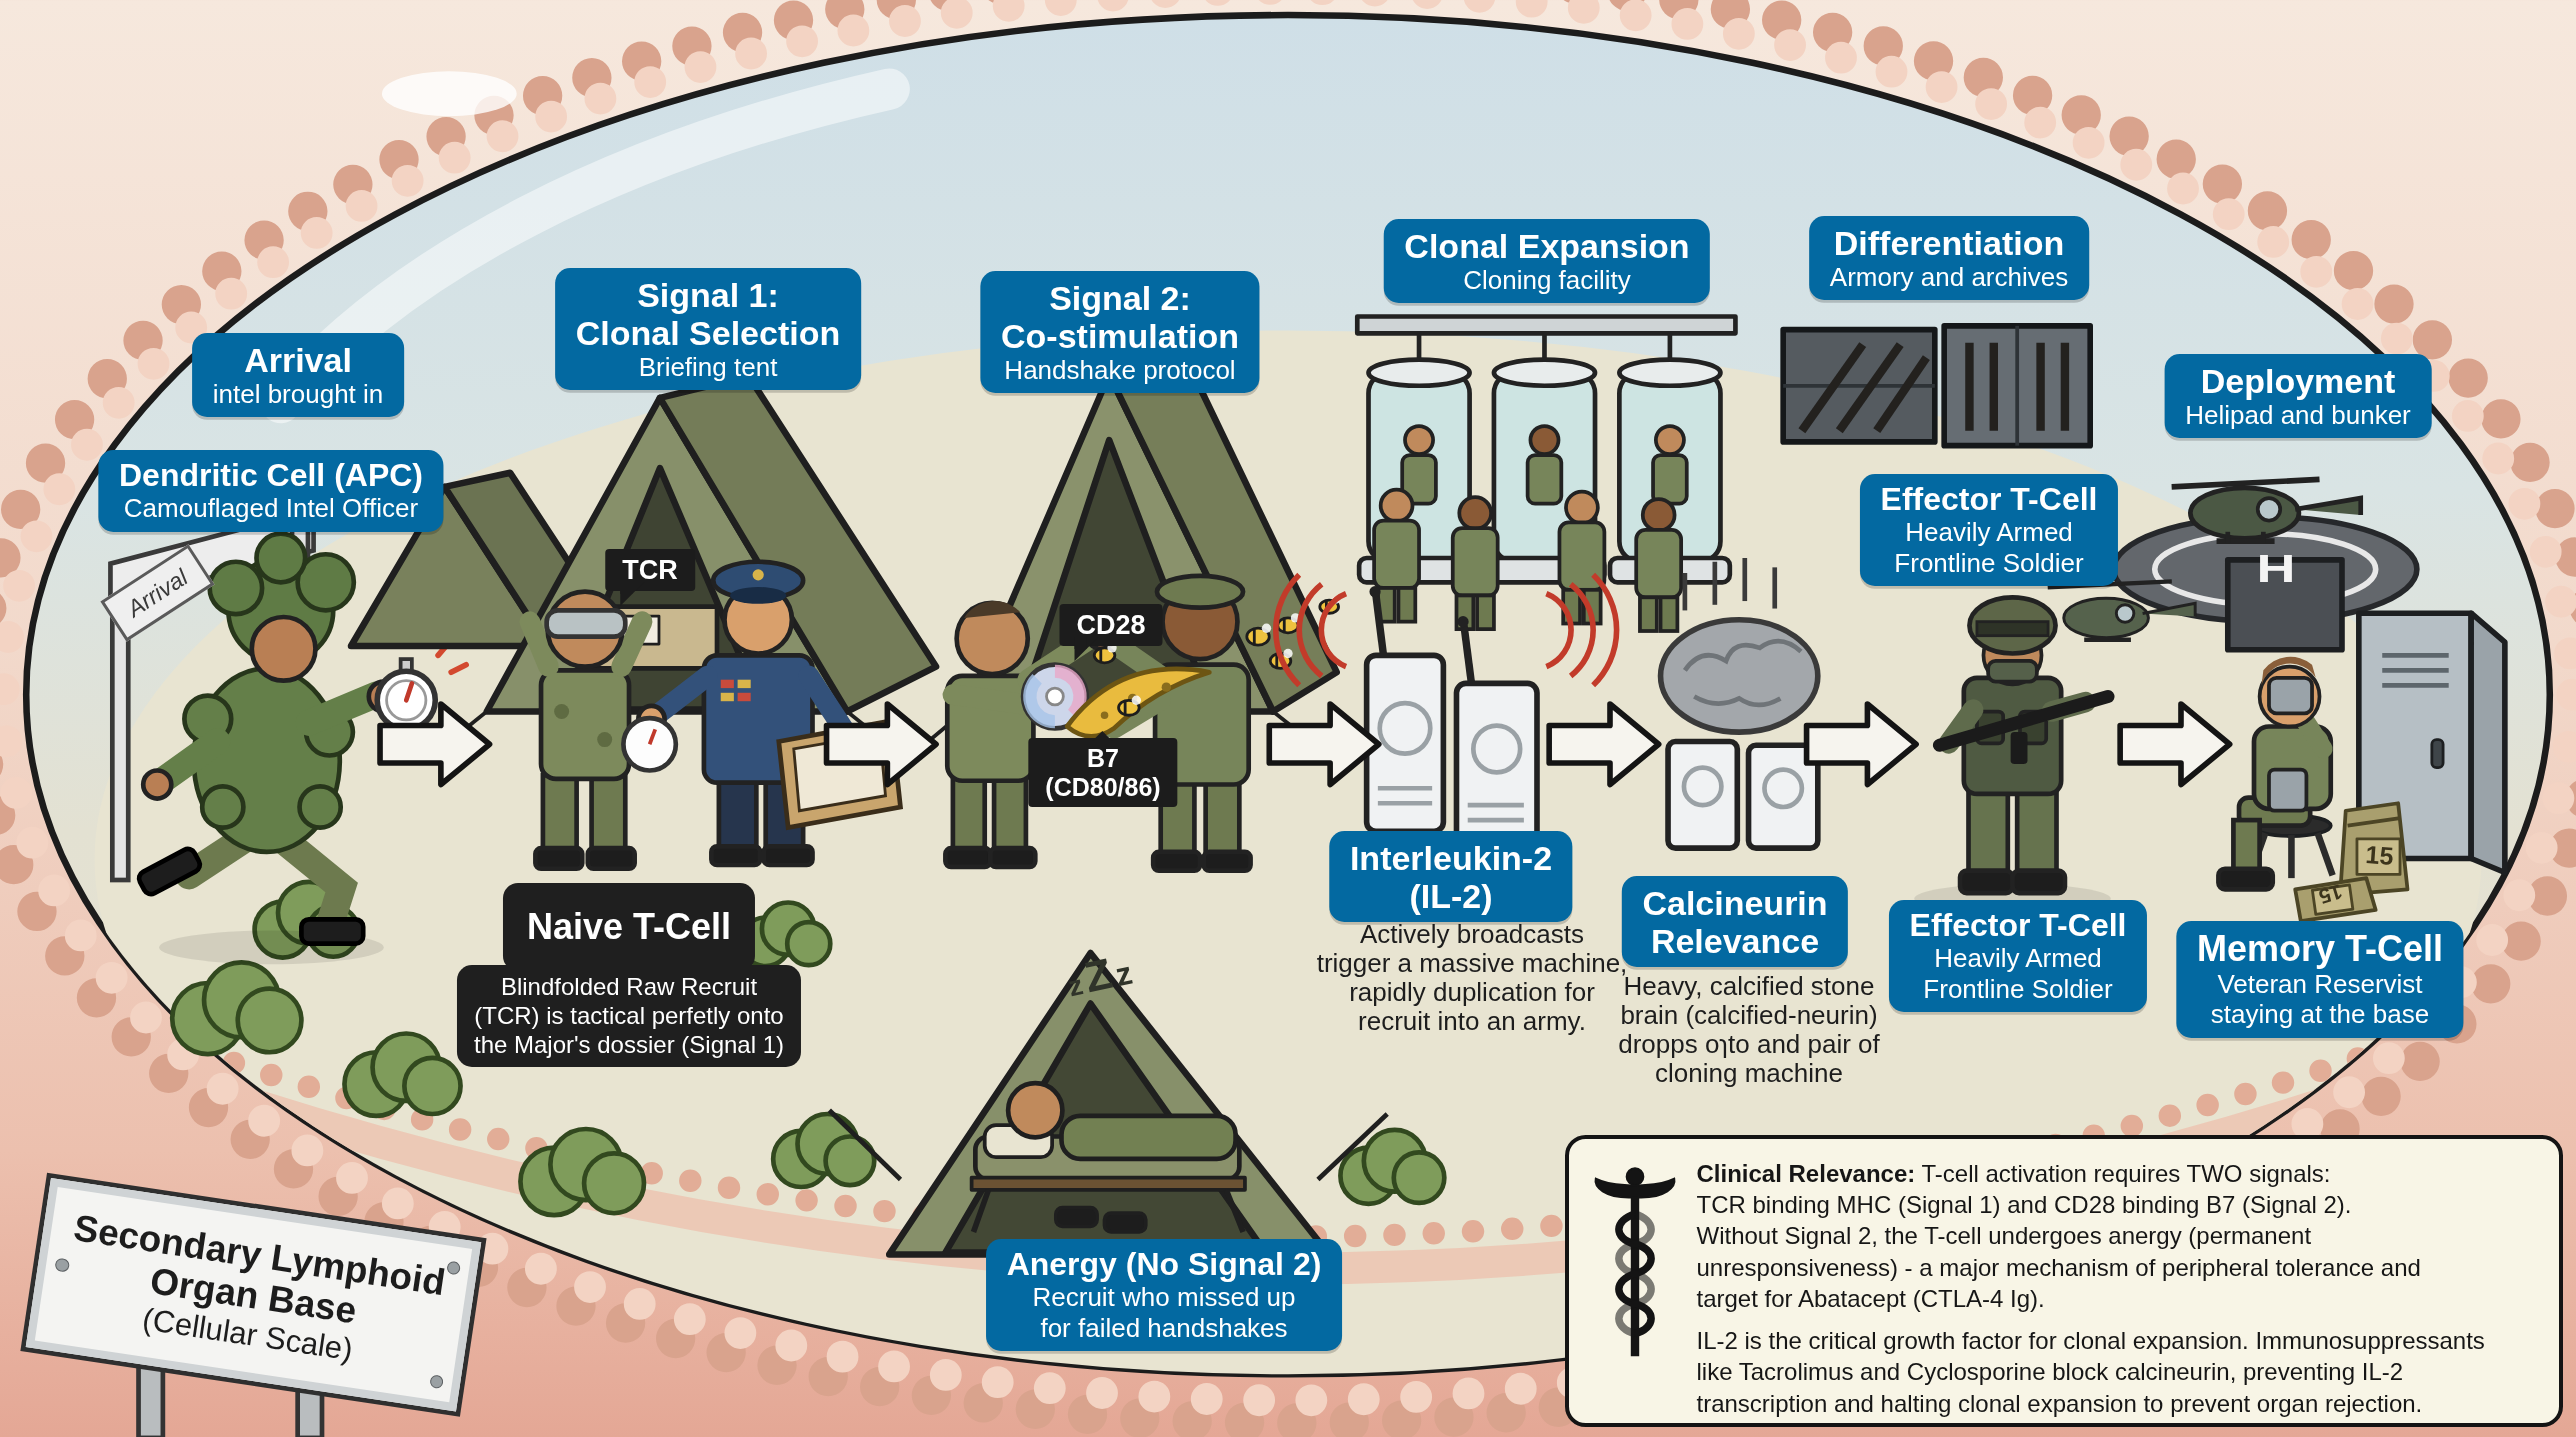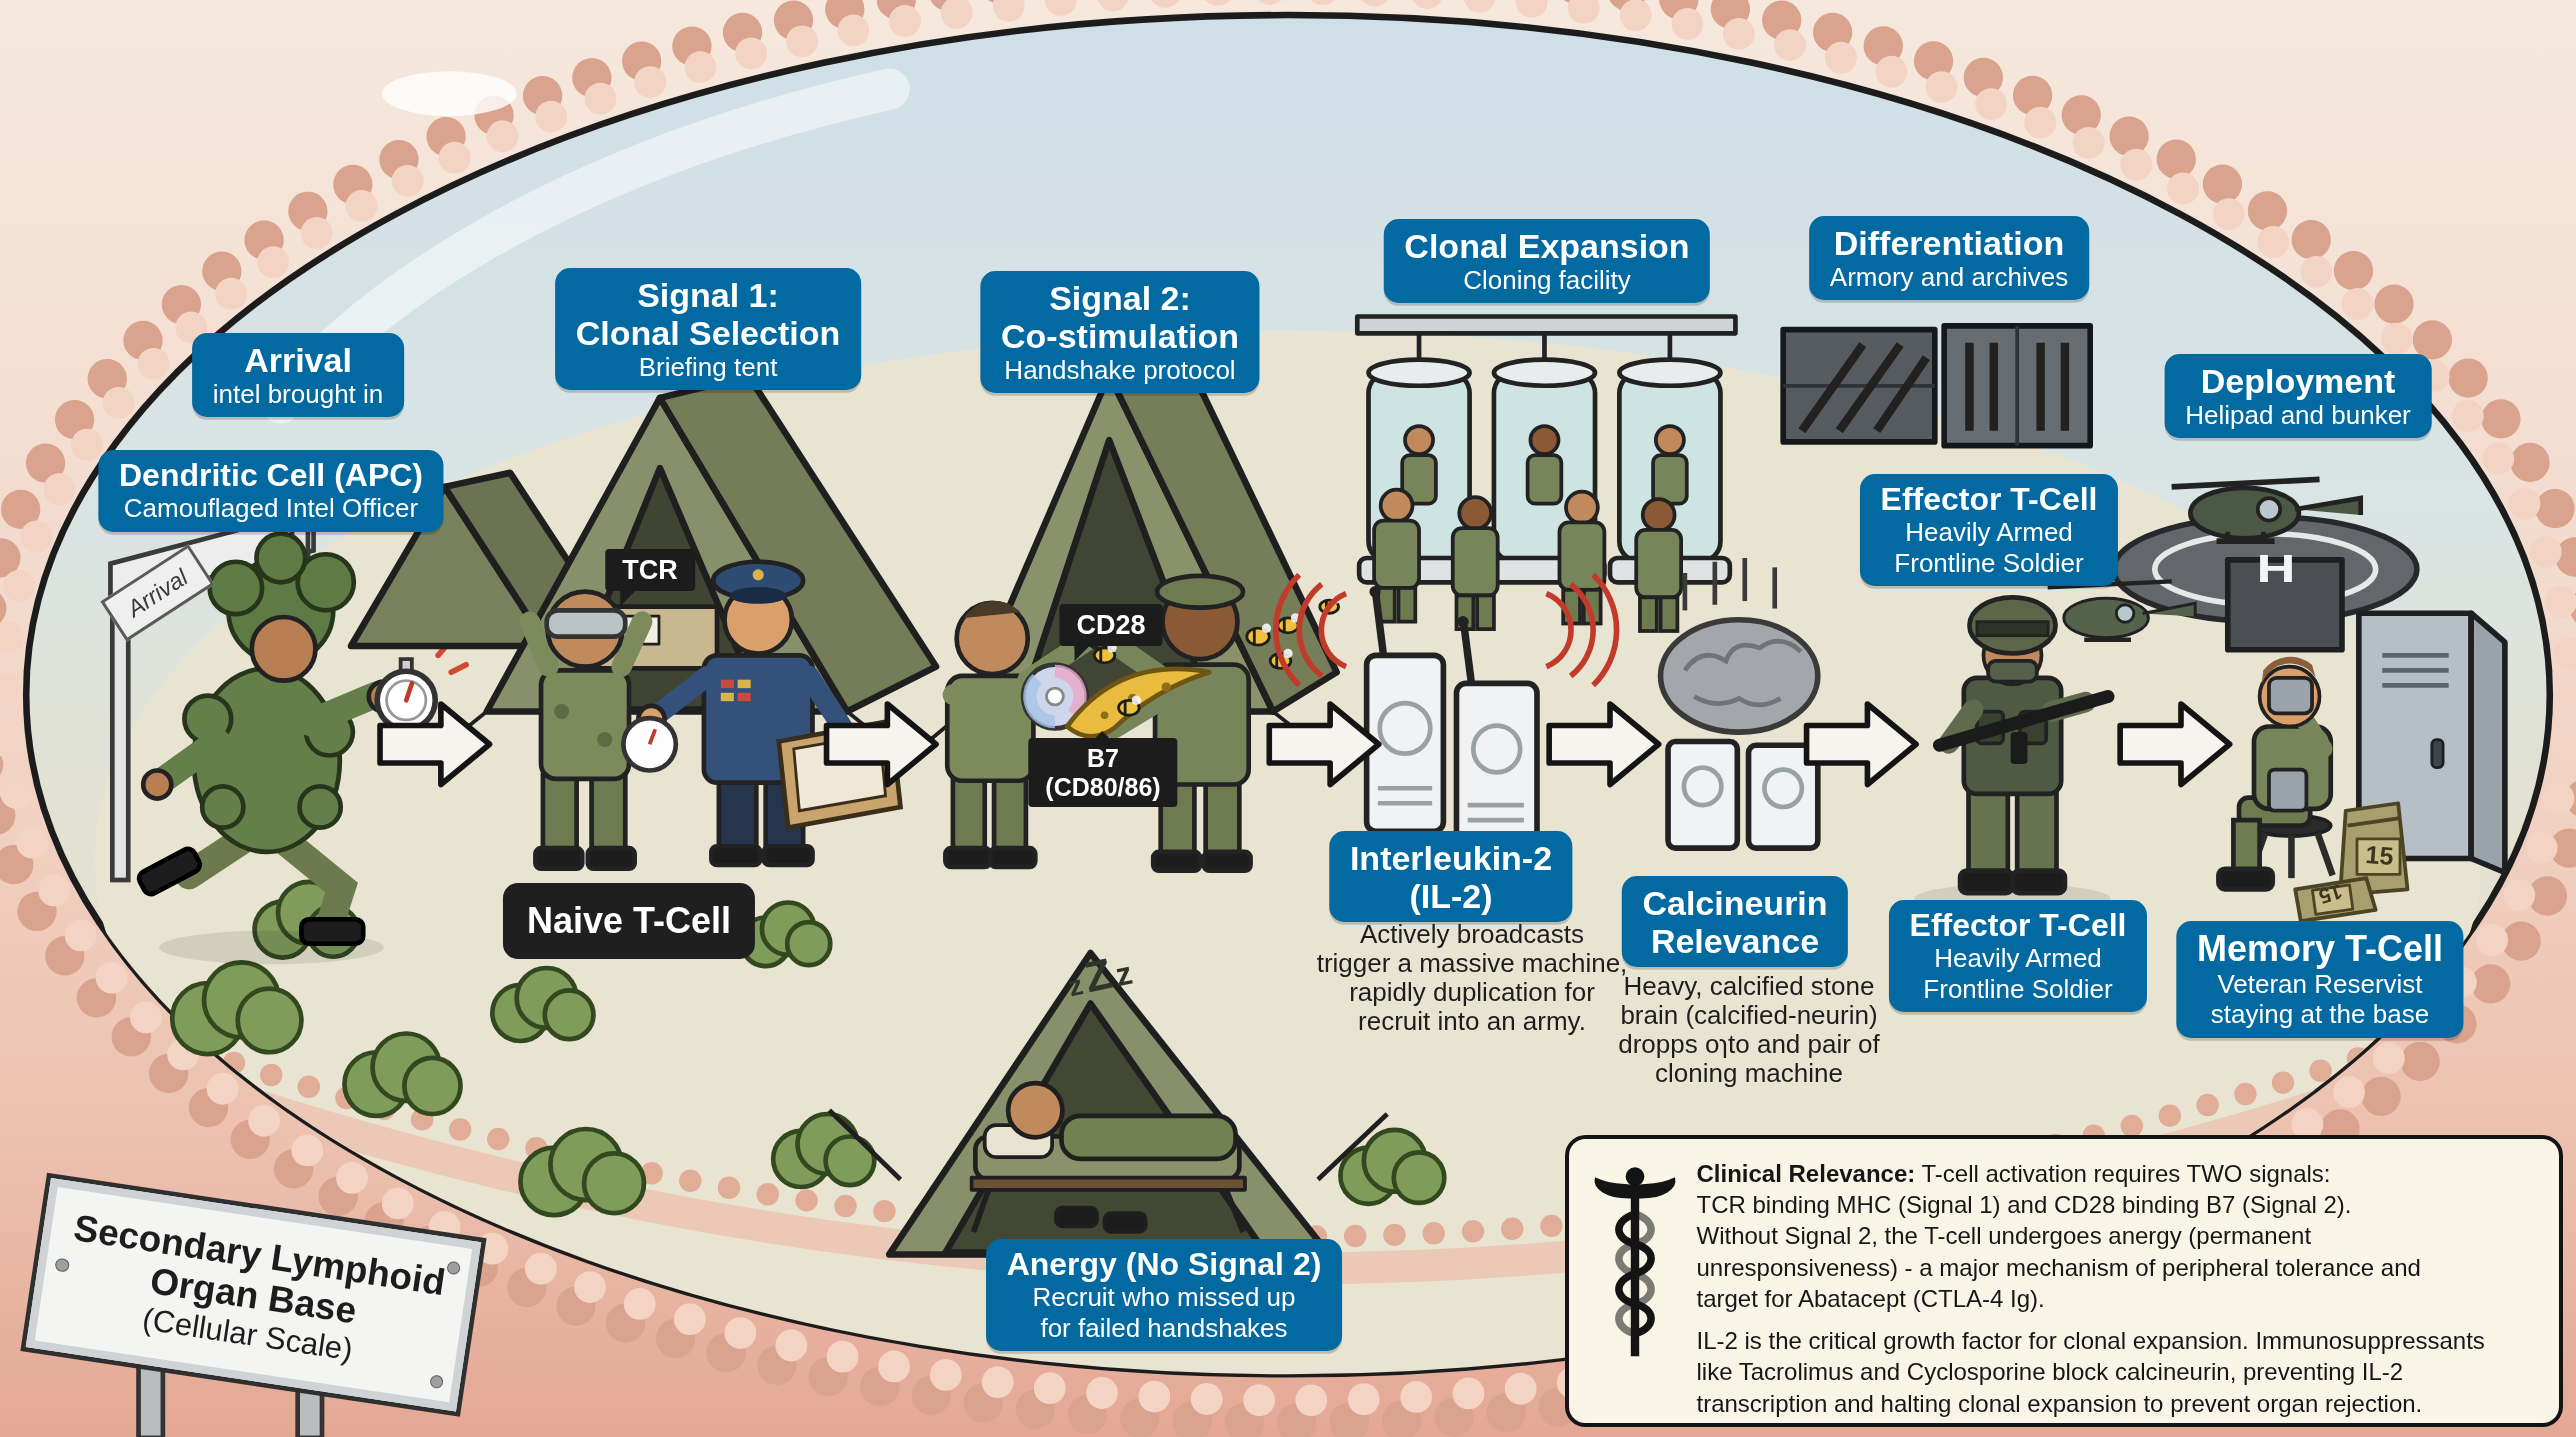--- a/index.html
+++ b/index.html
@@ -20,21 +20,21 @@
           padding:5.6px 17px;border-radius:4px;transform:translateX(-50%);z-index:5;text-align:center;white-space:nowrap;}
   .bubble .s2{display:block;font-size:25px;text-align:center;}
   .tail-bl::after{content:"";position:absolute;left:15px;bottom:-15px;border:12px solid transparent;
           border-top-color:#1c1c1c;border-left-color:#1c1c1c;}
   .tail-top::after{content:"";position:absolute;left:50%;top:-17px;margin-left:-10.3px;
           border:10.3px solid transparent;border-bottom-color:#1c1c1c;}
   
   .naive-wrap{position:absolute;left:629px;top:883px;transform:translateX(-50%);display:flex;
           flex-direction:column;align-items:center;z-index:5;}
   .naive-wrap .box1{background:#1f1f1f;color:#fff;font-weight:bold;font-size:36px;border-radius:15px;
-          padding:17px 24px;white-space:nowrap;}
+          padding:23px 24px;white-space:nowrap;}
   .naive-wrap .box2{background:#1f1f1f;color:#fff;font-size:24px;line-height:1.2;border-radius:15px;
           padding:7.5px 17px;margin-top:-5.6px;text-align:center;white-space:nowrap;}
   .naive-wrap .box2 span{display:block;}
   .gate-sign{position:absolute;left:105px;top:569px;width:95px;background:#efefef;border:3.7px solid #5a5a5a;
           transform:rotate(-33deg);font-style:italic;font-size:23.4px;color:#3a3a3a;text-align:center;
           padding:7.5px 1.9px;z-index:4;}
   .heli-h{position:absolute;left:2276px;top:537px;transform:translateX(-50%) scaleY(.72);color:#f4f4f4;
           font-weight:bold;font-size:54px;z-index:2;}
   .zzz{position:absolute;left:1067px;top:951px;transform:rotate(-12deg);color:#30342a;font-weight:bold;z-index:4;}
   .zzz .z1{font-size:28px;} .zzz .z2{font-size:43px;} .zzz .z3{font-size:32px;}
@@ -563,20 +563,25 @@
   <span>CD28</span>
 </div>
 
 <div class="bubble tail-top" style="left:1103px;top:738px">
   <span class="s2">B7</span>
   <span class="s2">(CD80/86)</span>
 </div>
 
 <div class="naive-wrap">
   <div class="box1">Naive T-Cell</div>
+  <div class="box2">
+    <span>Blindfolded Raw Recruit</span>
+    <span>(TCR) is tactical perfetly onto</span>
+    <span>the Major's dossier (Signal 1)</span>
+  </div>
 </div>
 
 <div class="lbl" style="left:1451px;top:831px">
   <span class="t">Interleukin-2</span>
   <span class="t">(IL-2)</span>
 </div>
 <div class="desc" style="left:1472px;top:920px">
   <span>Actively broadcasts</span>
   <span>trigger a massive machine,</span>
   <span>rapidly duplication for</span>

